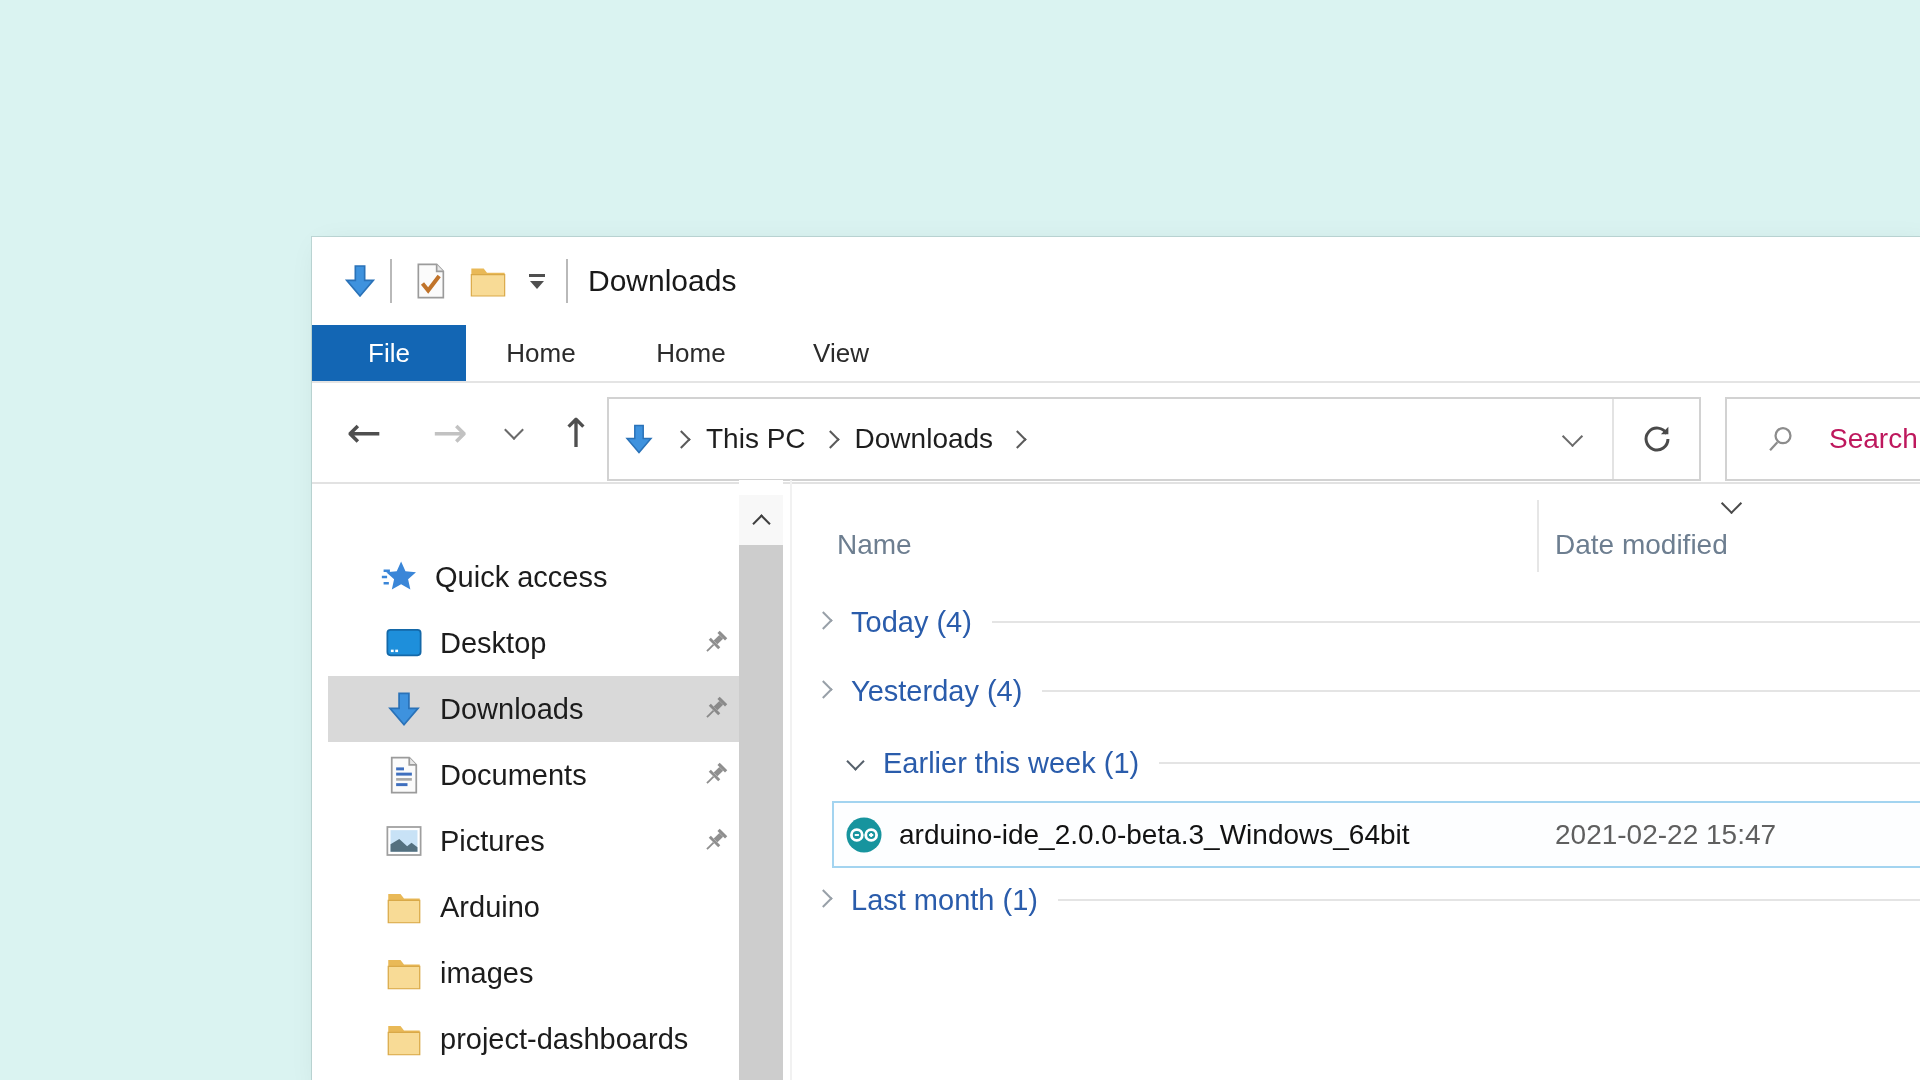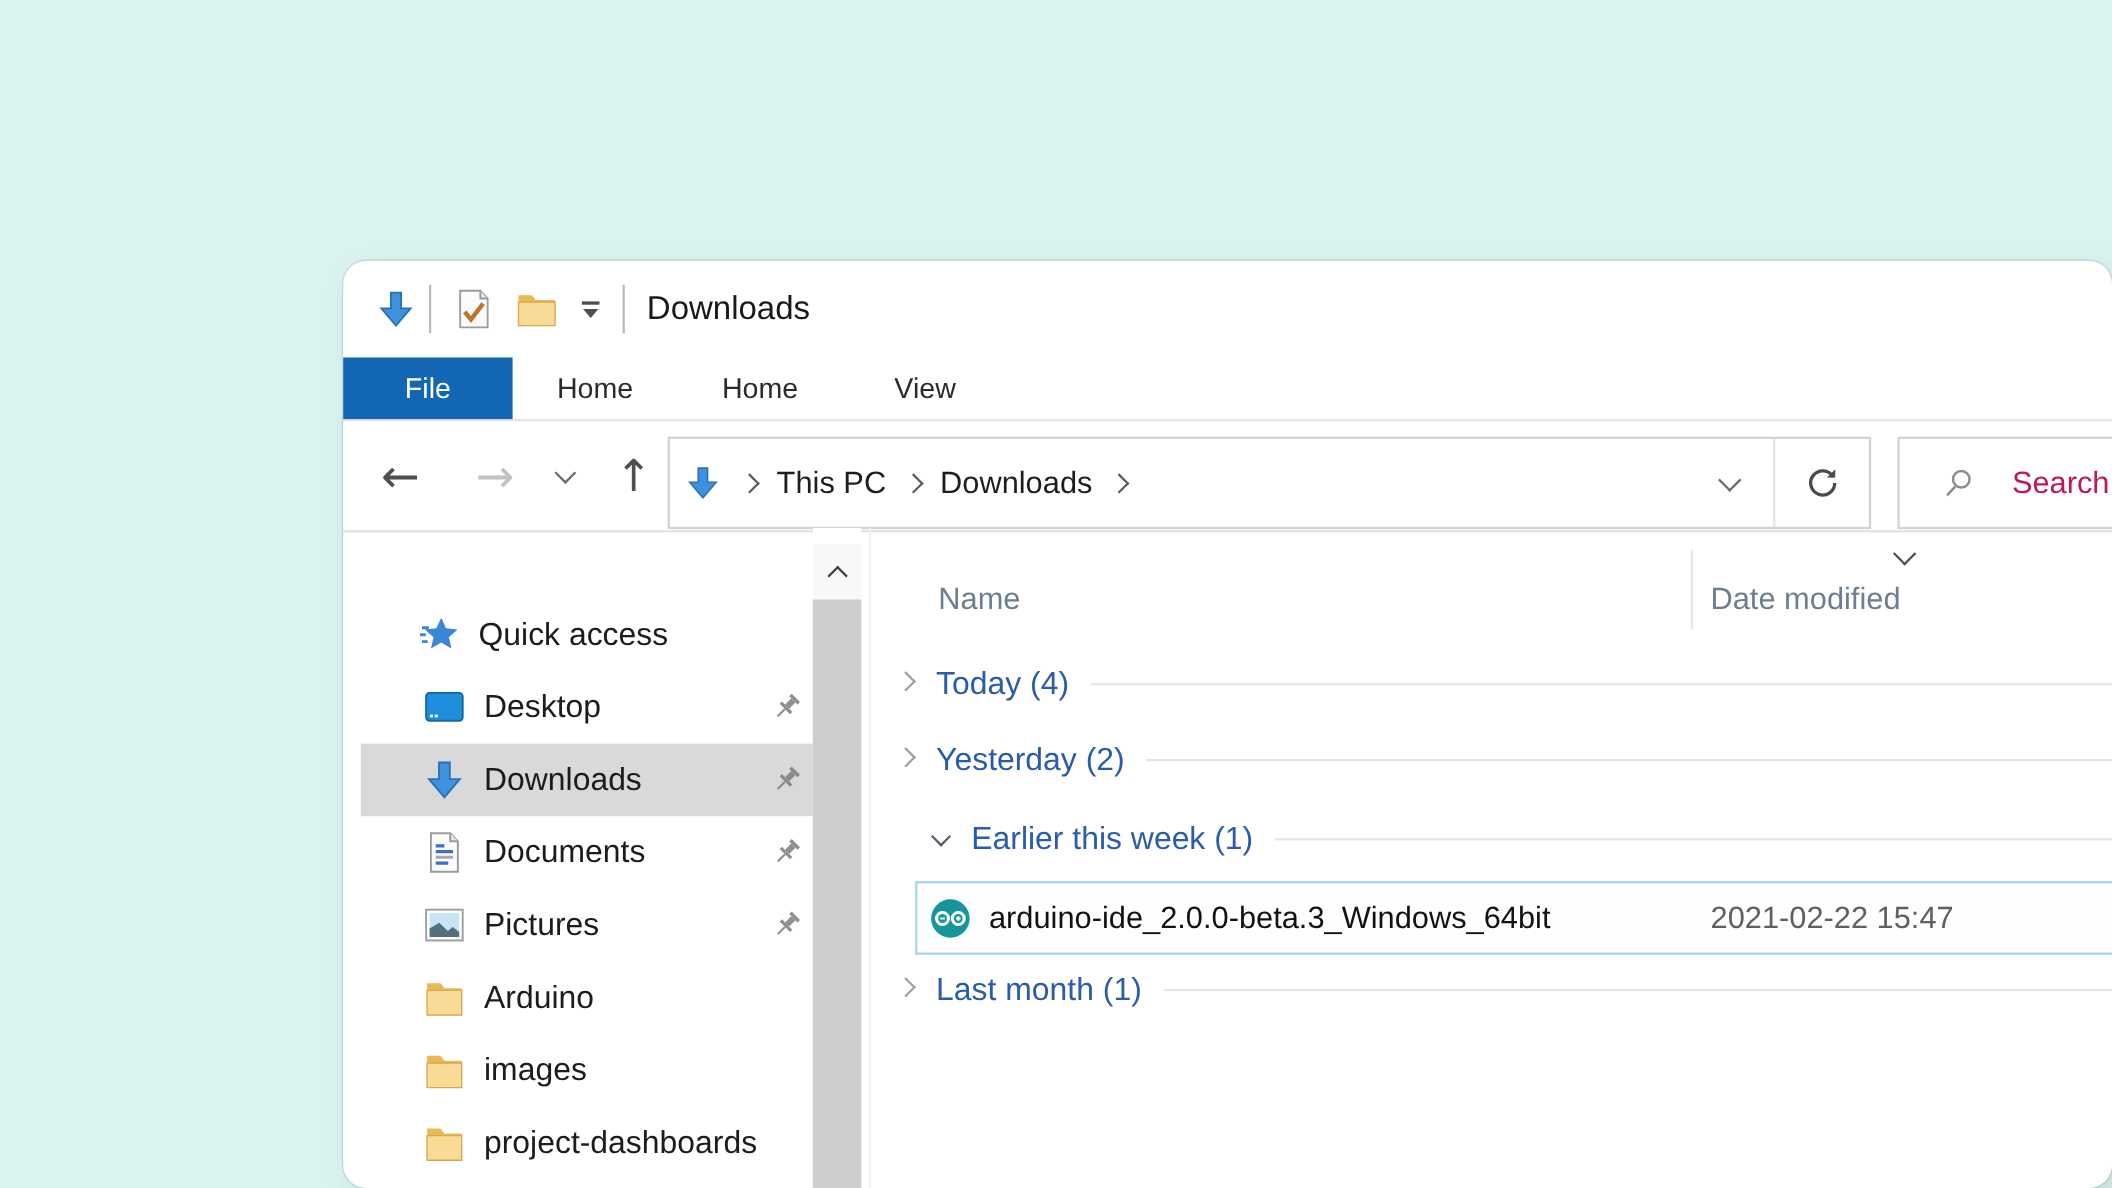--- a/index.html
+++ b/index.html
@@ -1,21 +1,21 @@
 <!DOCTYPE html>
 <html><head>
 <meta charset="utf-8">
 <style>
   html,body{margin:0;padding:0;}
   body{background:#daf3f1;font-family:"Liberation Sans",sans-serif;-webkit-font-smoothing:antialiased;}
   .stage{position:relative;width:1920px;height:1080px;overflow:hidden;background:#daf3f1;}
 
   
   .window{position:absolute;left:312px;top:237px;right:0;bottom:0;background:#fff;
-          box-shadow:0 0 0 1px rgba(110,140,140,.28), 10px 12px 30px rgba(0,0,0,.10);border-radius:21px;}
+          box-shadow:0 0 0 1px rgba(110,140,140,.28), 10px 12px 30px rgba(0,0,0,.10);}
 
   
   .qat{position:relative;height:88px;display:flex;align-items:center;}
   .qat .icon{width:40px;height:40px;flex:0 0 auto;}
   .qat-sep{width:2px;height:44px;background:#b9b9b9;margin:0 0;}
   .qat-drop{display:flex;flex-direction:column;align-items:center;width:26px;}
   .qat-drop .bar{width:16px;height:3px;background:#4f4f4f;}
   .qat-drop .tri{width:0;height:0;margin-top:4px;border-left:7px solid transparent;border-right:7px solid transparent;border-top:8px solid #4f4f4f;}
   .qat-title{font-size:30px;color:#191919;margin-left:20px;}
 
@@ -64,21 +64,21 @@
   .vs-btn{position:absolute;left:0;top:15px;width:44px;height:50px;background:#f8f8f8;
           display:flex;align-items:center;justify-content:center;}
   .vs-btn .chev{width:11px;height:11px;color:#3f3f3f;margin-top:6px;}
   .vs-thumb{position:absolute;left:0;top:65px;bottom:0;width:44px;background:#cdcdcd;}
   .gap{width:7px;flex:0 0 auto;border-right:2px solid #f1f1f1;}
 
   
   .main{flex:1;position:relative;overflow:hidden;}
   .col-hdr{position:absolute;top:40px;height:50px;display:flex;align-items:center;
            font-size:28px;color:#6d7e90;}
-  .hdr-name{left:61px;}
+  .hdr-name{left:45px;}
   .hdr-date{left:763px;}
   .hdr-divider{position:absolute;left:745px;top:20px;height:72px;width:2px;background:#e6e6e6;}
   .sort-chev{position:absolute;left:932px;top:16px;width:13px;height:13px;color:#4a4a4a;}
 
   .grp-row{position:absolute;left:0;right:0;height:60px;display:flex;align-items:center;}
   .grp-chev{flex:0 0 auto;margin-left:25px;}
   .grp-chev .chev{width:11px;height:11px;}
   .grp-chev.closed{color:#98a0a8;}
   .grp-chev.open{color:#55606b;}
   .grp-label{font-size:29px;color:#2a5cab;margin-left:21px;white-space:nowrap;}
@@ -330,21 +330,21 @@
         </div>
 
         <div class="grp-row" style="top:112px;">
           <span class="grp-chev closed"><span class="chev r"></span></span>
           <span class="grp-label">Today (4)</span>
           <span class="grp-line"></span>
         </div>
 
         <div class="grp-row" style="top:181px;">
           <span class="grp-chev closed"><span class="chev r"></span></span>
-          <span class="grp-label">Yesterday (2)</span>
+          <span class="grp-label">Yesterday (4)</span>
           <span class="grp-line"></span>
         </div>
 
         <div class="grp-row" style="top:253px;padding-left:32px;">
           <span class="grp-chev open"><span class="chev d" style="margin-top:-5px;"></span></span>
           <span class="grp-label">Earlier this week (1)</span>
           <span class="grp-line"></span>
         </div>
 
         <div class="file-row">

